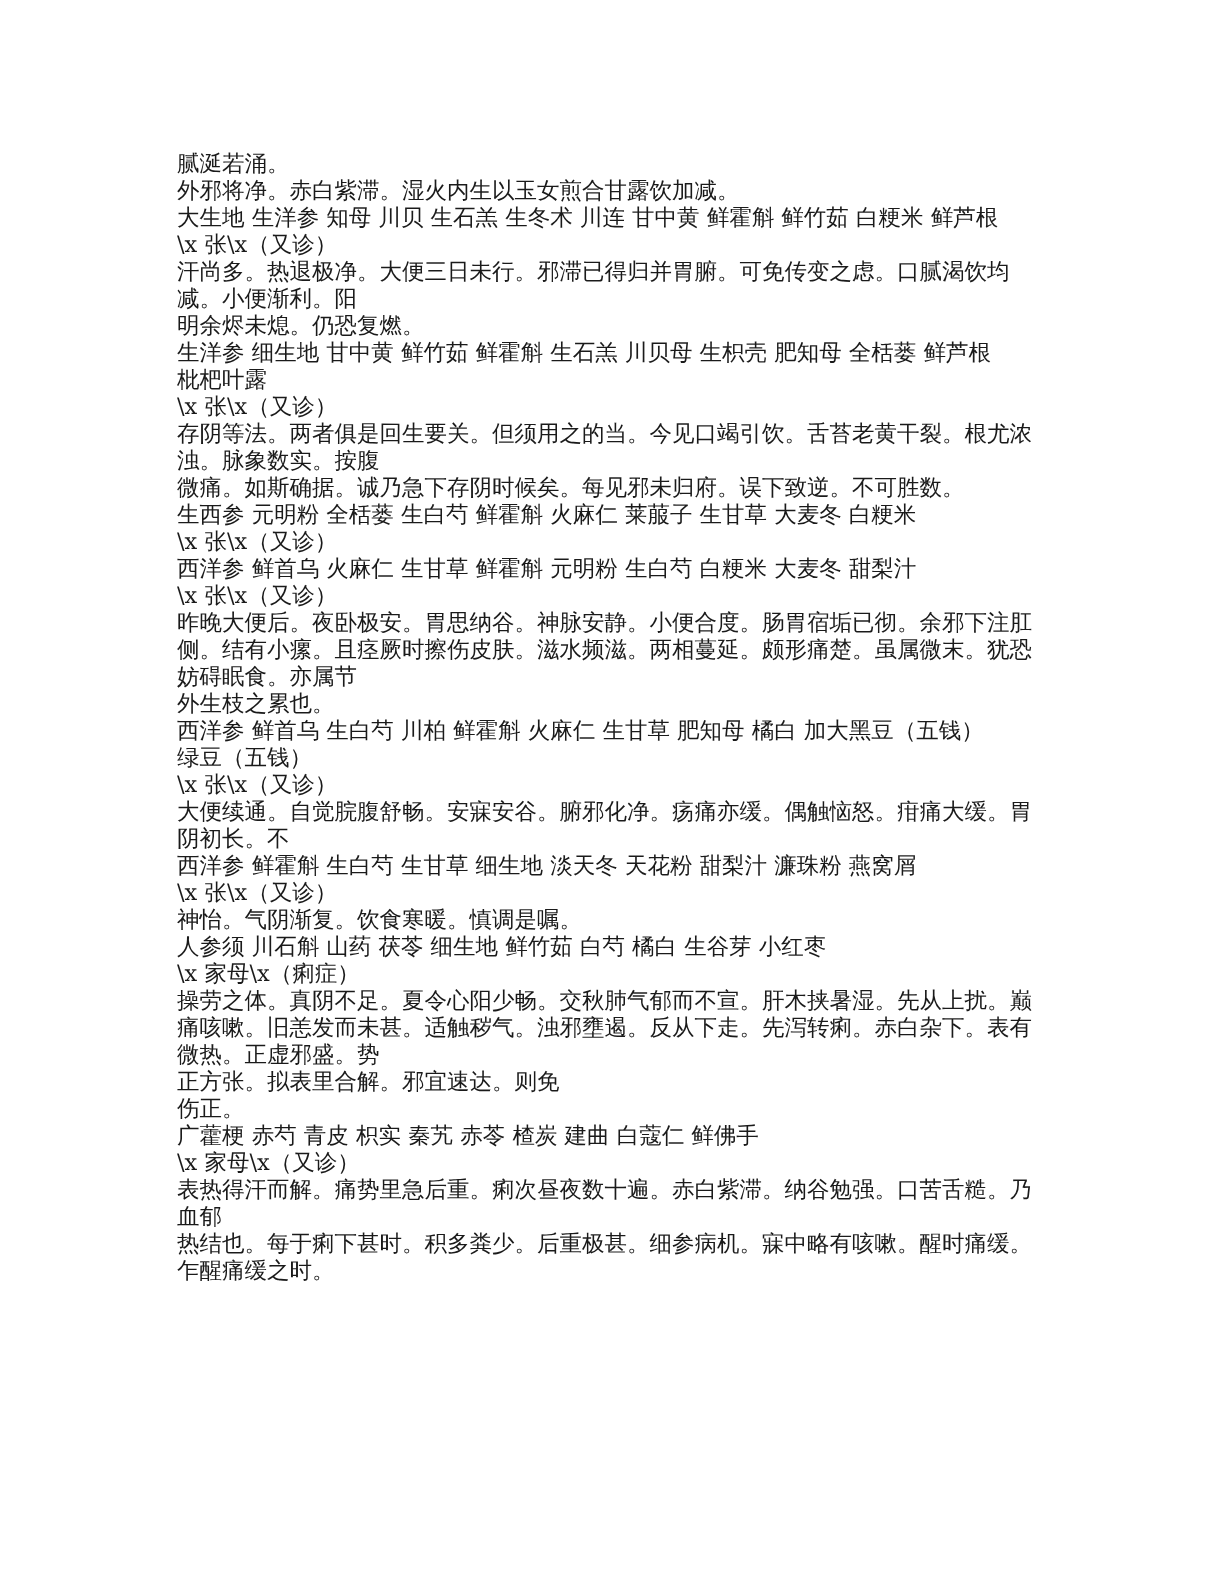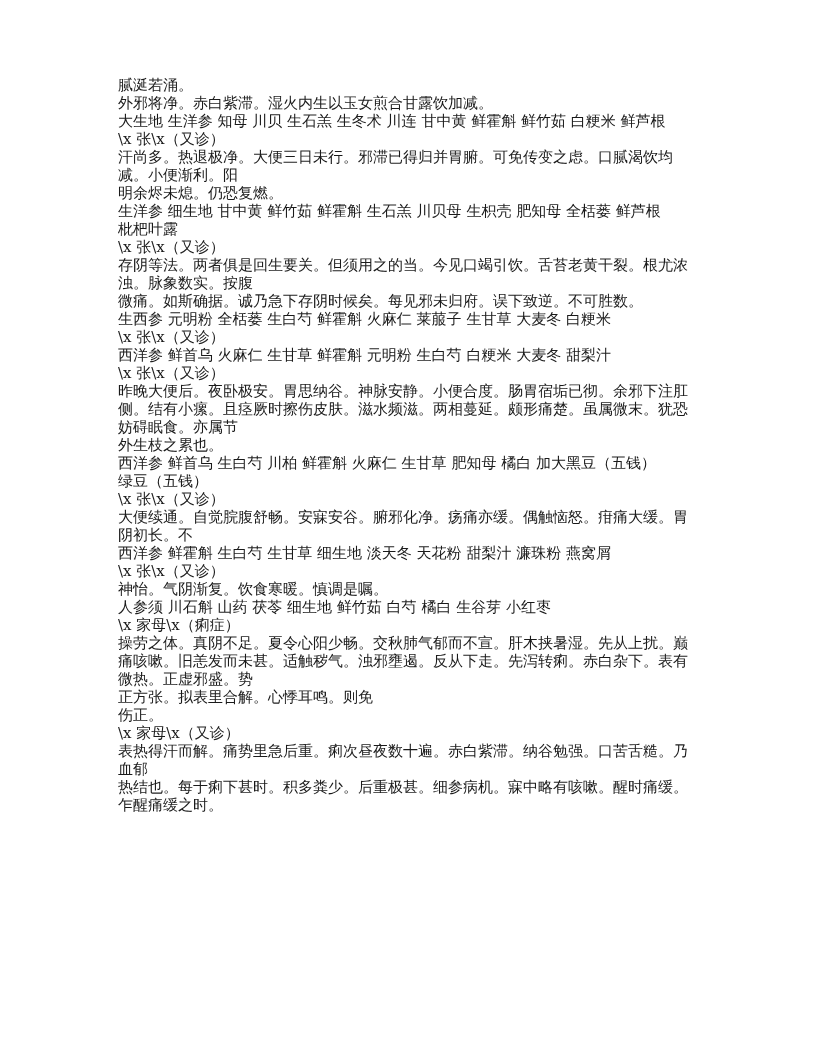--- a/index.html
+++ b/index.html
@@ -1,20 +1,20 @@
 <!DOCTYPE html>
 <html><head>
 <meta charset="utf-8">
 <style>
   html, body { margin: 0; padding: 0; background: #ffffff; }
   body { width: 816px; height: 1056px; position: relative; overflow: hidden; }
   .page {
     position: absolute;
     left: 118px;
-    top: 76px;
+    top: 100px;
     width: 584px;
     font-family: "DejaVu Serif", "Liberation Serif", serif;
     font-size: 15px;
     line-height: 18px;
     color: #1a1a1a;
   }
   .line { white-space: pre-wrap; word-break: break-all; margin: 0; }
 </style>
 </head>
 <body>
@@ -40,18 +40,19 @@
   <p class="line">西洋参 鲜首乌 生白芍 川柏 鲜霍斛 火麻仁 生甘草 肥知母 橘白 加大黑豆（五钱）</p>
   <p class="line">绿豆（五钱）</p>
   <p class="line">\x 张\x（又诊）</p>
   <p class="line">大便续通。自觉脘腹舒畅。安寐安谷。腑邪化净。疡痛亦缓。偶触恼怒。疳痛大缓。胃阴初长。不</p>
   <p class="line">西洋参 鲜霍斛 生白芍 生甘草 细生地 淡天冬 天花粉 甜梨汁 濂珠粉 燕窝屑</p>
   <p class="line">\x 张\x（又诊）</p>
   <p class="line">神怡。气阴渐复。饮食寒暖。慎调是嘱。</p>
   <p class="line">人参须 川石斛 山药 茯苓 细生地 鲜竹茹 白芍 橘白 生谷芽 小红枣</p>
   <p class="line">\x 家母\x（痢症）</p>
   <p class="line">操劳之体。真阴不足。夏令心阳少畅。交秋肺气郁而不宣。肝木挟暑湿。先从上扰。巅痛咳嗽。旧恙发而未甚。适触秽气。浊邪壅遏。反从下走。先泻转痢。赤白杂下。表有微热。正虚邪盛。势</p>
-  <p class="line">正方张。拟表里合解。心悸耳鸣。则免</p>
+  <p class="line">正方张。拟表里合解。邪宜速达。则免</p>
   <p class="line">伤正。</p>
+  <p class="line">广藿梗 赤芍 青皮 枳实 秦艽 赤苓 楂炭 建曲 白蔻仁 鲜佛手</p>
   <p class="line">\x 家母\x（又诊）</p>
   <p class="line">表热得汗而解。痛势里急后重。痢次昼夜数十遍。赤白紫滞。纳谷勉强。口苦舌糙。乃血郁</p>
   <p class="line">热结也。每于痢下甚时。积多粪少。后重极甚。细参病机。寐中略有咳嗽。醒时痛缓。乍醒痛缓之时。</p>
 </div>
 
 </body></html>

